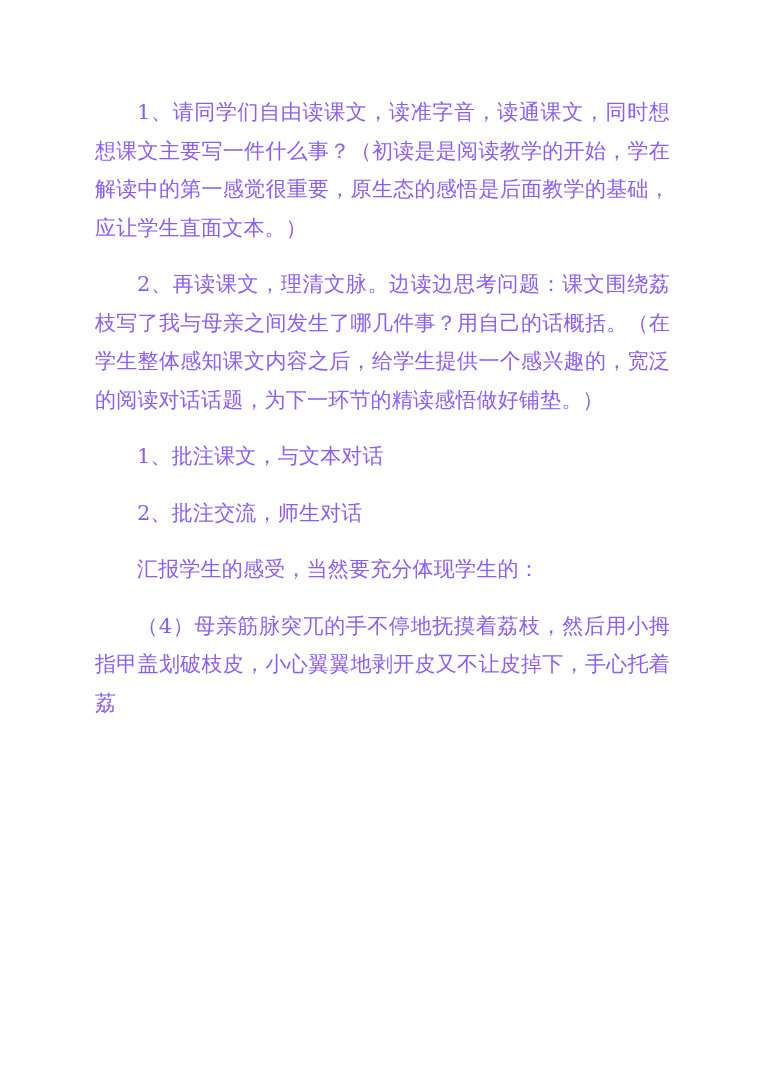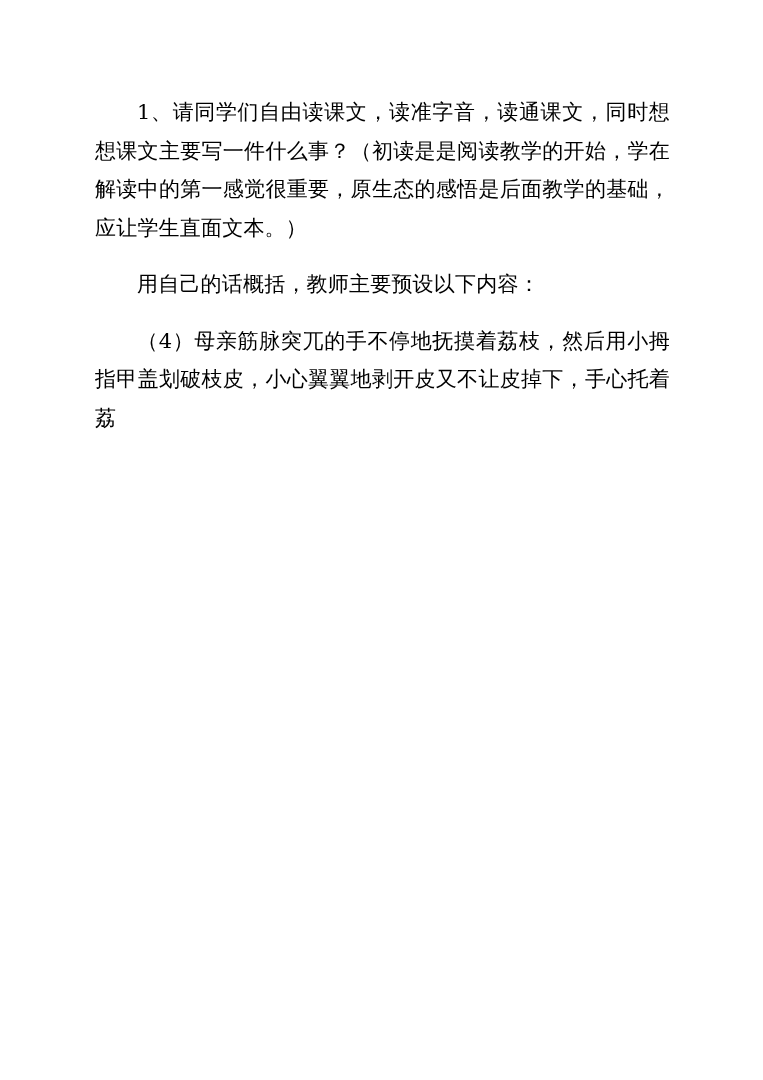--- a/index.html
+++ b/index.html
@@ -8,21 +8,21 @@
       background: #ffffff;
     }
     .page {
       position: relative;
       width: 727px;
       height: 1080px;
       background: #ffffff;
       box-sizing: border-box;
       overflow: hidden;
       font-family: "DejaVu Serif", "Liberation Serif", serif;
-      color: #000000;
+      color: #8b5cf6;
     }
     .content {
       position: absolute;
       top: 93px;
       left: 95px;
       width: 575px;
     }
     .content p {
       margin: 0 0 18px 0;
       font-size: 21px;
@@ -33,16 +33,19 @@
       letter-spacing: 0.2px;
       word-break: break-all;
     }
   </style>
 </head>
 <body>
 
 <div class="page">
   <div class="content">
     <p>1、请同学们自由读课文，读准字音，读通课文，同时想想课文主要写一件什么事？（初读是是阅读教学的开始，学在解读中的第一感觉很重要，原生态的感悟是后面教学的基础，应让学生直面文本。）</p>
-    <p>用自己的话概括，教师主要预设以下内容：</p>
+    <p>2、再读课文，理清文脉。边读边思考问题：课文围绕荔枝写了我与母亲之间发生了哪几件事？用自己的话概括。（在学生整体感知课文内容之后，给学生提供一个感兴趣的，宽泛的阅读对话话题，为下一环节的精读感悟做好铺垫。）</p>
+    <p>1、批注课文，与文本对话</p>
+    <p>2、批注交流，师生对话</p>
+    <p>汇报学生的感受，当然要充分体现学生的：</p>
     <p>（4）母亲筋脉突兀的手不停地抚摸着荔枝，然后用小拇指甲盖划破枝皮，小心翼翼地剥开皮又不让皮掉下，手心托着荔</p>
   </div>
 </div>
 
 </body></html>

